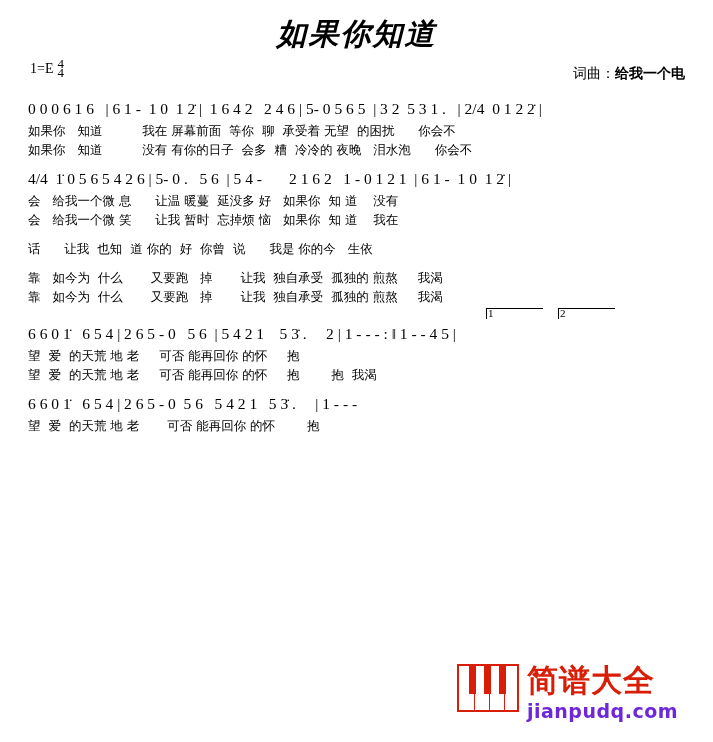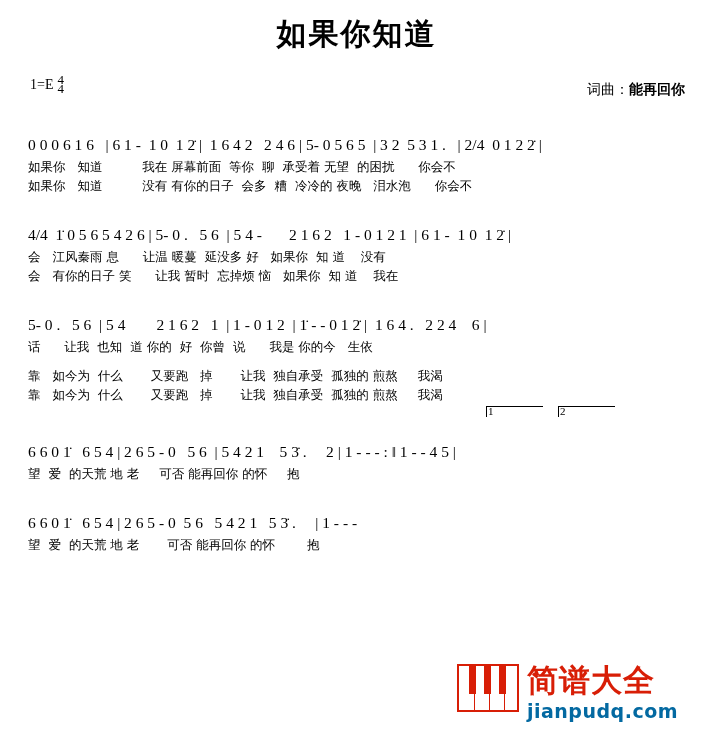--- a/index.html
+++ b/index.html
@@ -21,25 +21,26 @@
     height: 742px;
   }
   .title {
     text-align: center;
     font-family: "DejaVu Sans", sans-serif;
     font-size: 30px;
     font-weight: bold;
     letter-spacing: 2px;
     padding-top: 14px;
     color: #000;
+    font-style: italic;
   }
   .meta-row {
     position: relative;
     height: 34px;
-    margin-top: 16px;
+    margin-top: 0;
   }
   .key-sig {
     position: absolute;
     left: 30px;
     top: 6px;
     font-family: "Liberation Serif", serif;
     font-size: 14px;
   }
   .time-sig {
     display: inline-block;
@@ -71,21 +72,20 @@
     padding-top: 10px;
   }
   .notes-line {
     font-family: "Liberation Serif", serif;
     font-size: 15.5px;
     letter-spacing: 0px;
     white-space: pre;
     line-height: 20px;
     height: 22px;
     position: relative;
-    margin-top: 20px;
   }
   .lyric-line {
     font-family: "DejaVu Sans", sans-serif;
     font-size: 12.5px;
     white-space: pre;
     line-height: 19px;
     height: 19px;
     position: relative;
   }
   .logo {
@@ -127,21 +127,21 @@
     color: #d81e06;
     letter-spacing: 1px;
   }
   .logo .url {
     position: absolute;
     left: 70px;
     top: 40px;
     font-family: "DejaVu Sans", sans-serif;
     font-size: 19px;
     font-weight: bold;
-    color: #0369a1;
+    color: #6d28d9;
     letter-spacing: 0.5px;
   }
   .volta {
     position: absolute;
     font-family: "Liberation Serif", serif;
     font-size: 11px;
   }
   .volta .bracket {
     position: absolute;
     left: 0; top: 0;
@@ -161,58 +161,58 @@
 
 <div class="sheet">
 
   <div class="title">如果你知道</div>
 
   <div class="meta-row">
     <div class="key-sig">
       <span>1=E</span><span class="time-sig"><span class="num">4</span><span class="den">4</span></span>
     </div>
     <div class="composer">
-      <span>词曲：</span><span class="names">能再回你</span>
+      <span>词曲：</span><span class="names">给我一个电</span>
     </div>
   </div>
 
   <div class="system">
     <div class="notes-line">0 0 0 6 1 6   | 6 1 -  1 0  1 2̇ |  1 6 4 2   2 4 6 | 5- 0 5 6 5  | 3 2  5 3 1 .   | 2/4  0 1 2 2̇ |</div>
     <div class="lyric-line">如果你   知道          我在 屏幕前面  等你  聊  承受着 无望  的困扰      你会不</div>
     <div class="lyric-line">如果你   知道          没有 有你的日子  会多  糟  冷冷的 夜晚   泪水泡      你会不</div>
   </div>
 
   <div class="system">
     <div class="notes-line">4/4  1̇ 0 5 6 5 4 2 6 | 5- 0 .   5 6  | 5 4 -       2 1 6 2   1 - 0 1 2 1  | 6 1 -  1 0  1 2̇ |</div>
-    <div class="lyric-line">会   江风秦雨 息      让温 暖蔓  延没多 好   如果你  知 道    没有</div>
-    <div class="lyric-line">会   有你的日子 笑      让我 暂时  忘掉烦 恼   如果你  知 道    我在</div>
-  </div>
-
-
-  <div class="system">
-    <div class="notes-line">5- 0 .   5 6  | 5 4        2 1 6 2   1  | 1 - 0 1 2  | 1̇ - - 0 1 2̇ |  1 6 4 .   2 2 4    6 |</div>
+    <div class="lyric-line">会   给我一个微 息      让温 暖蔓  延没多 好   如果你  知 道    没有</div>
+    <div class="lyric-line">会   给我一个微 笑      让我 暂时  忘掉烦 恼   如果你  知 道    我在</div>
+  </div>
+
+
+  <div class="system">
     <div class="lyric-line">话      让我  也知  道 你的  好  你曾  说      我是 你的今   生依</div>
   </div>
 
   <div class="system">
     <div class="lyric-line">靠   如今为  什么       又要跑   掉       让我  独自承受  孤独的 煎熬     我渴</div>
     <div class="lyric-line">靠   如今为  什么       又要跑   掉       让我  独自承受  孤独的 煎熬     我渴</div>
   </div>
 
   <div class="system">
     <div class="volta" style="left:458px; top:2px; width:56px;">
       <div class="bracket" style="width:56px;"></div>
       <div class="num">1</div>
     </div>
     <div class="volta" style="left:530px; top:2px; width:56px;">
       <div class="bracket" style="width:56px;"></div>
       <div class="num">2</div>
     </div>
     <div class="notes-line" style="padding-top:8px;">6 6 0 1̇   6 5 4 | 2 6 5 - 0   5 6  | 5 4 2 1    5 3̇ .     2 | 1 - - - : ‖ 1 - - 4 5 |</div>
     <div class="lyric-line">望  爱  的天荒 地 老     可否 能再回你 的怀     抱</div>
+    <div class="lyric-line">望  爱  的天荒 地 老     可否 能再回你 的怀     抱        抱  我渴</div>
   </div>
 
   <div class="system">
     <div class="notes-line">6 6 0 1̇   6 5 4 | 2 6 5 - 0  5 6   5 4 2 1   5 3̇ .     | 1 - - -</div>
     <div class="lyric-line">望  爱  的天荒 地 老       可否 能再回你 的怀        抱</div>
   </div>
 
   <div class="logo">
     <div class="kb">
       <div class="wk" style="left:15px;"></div>

